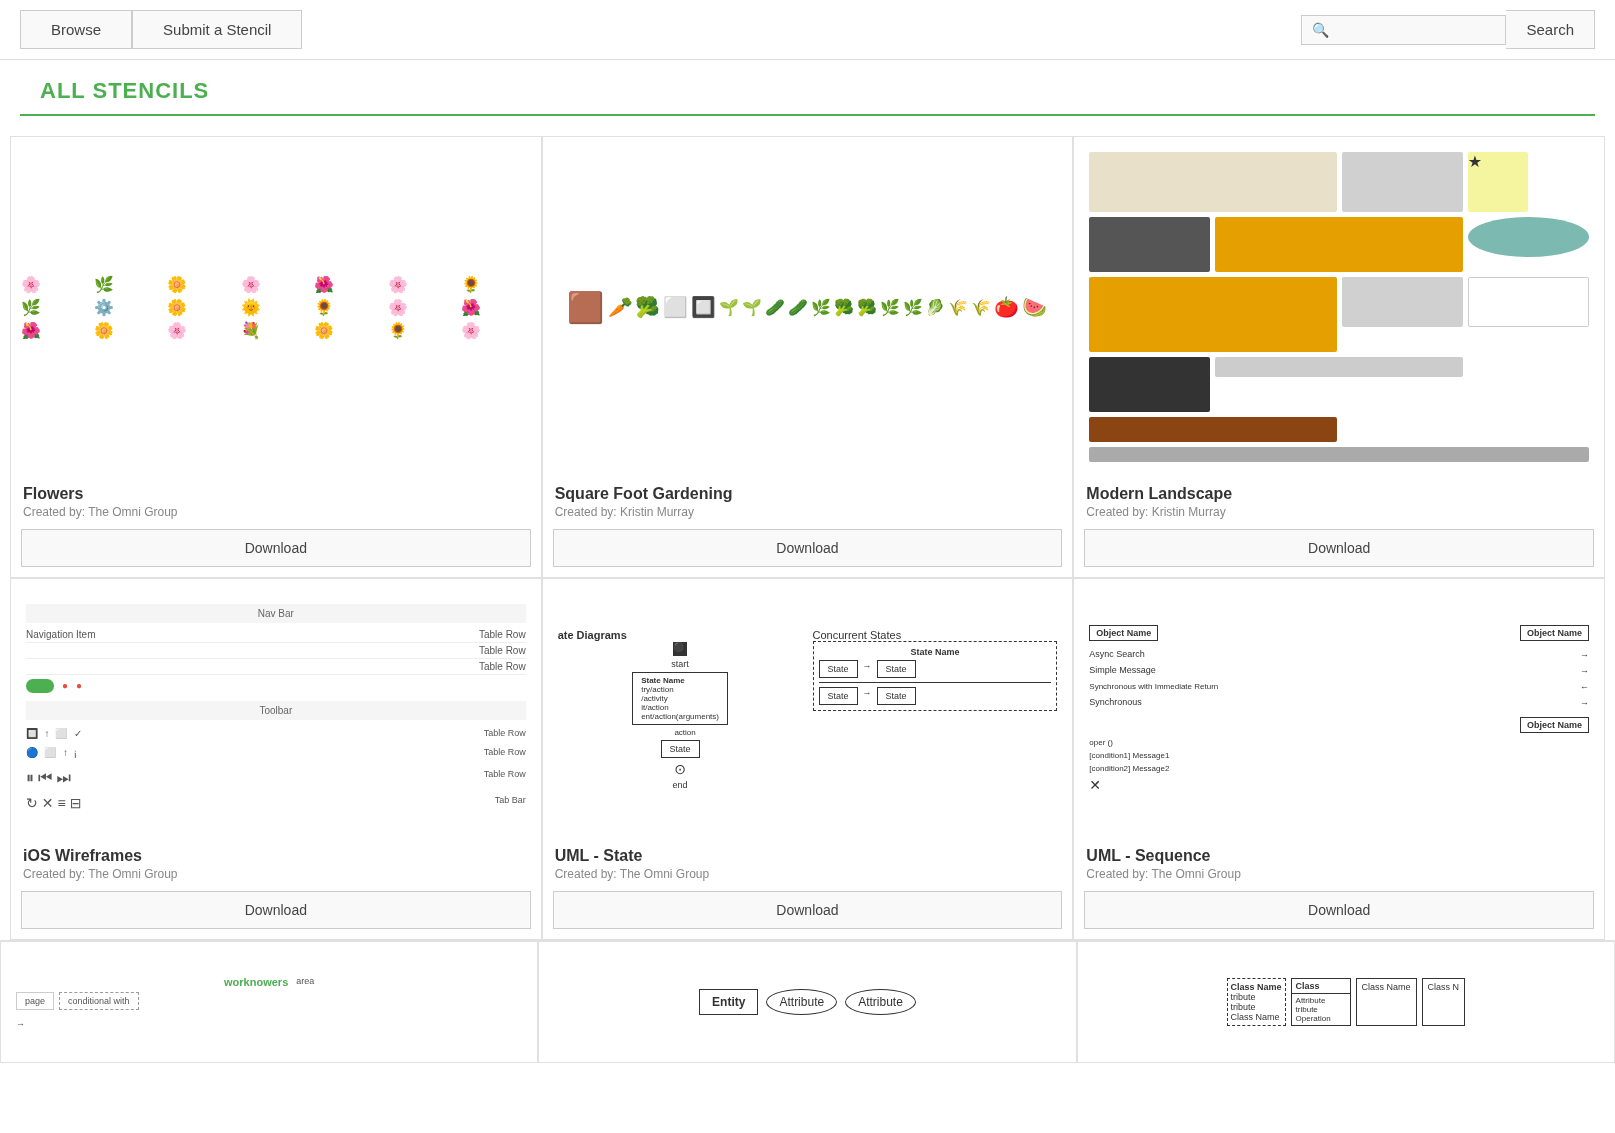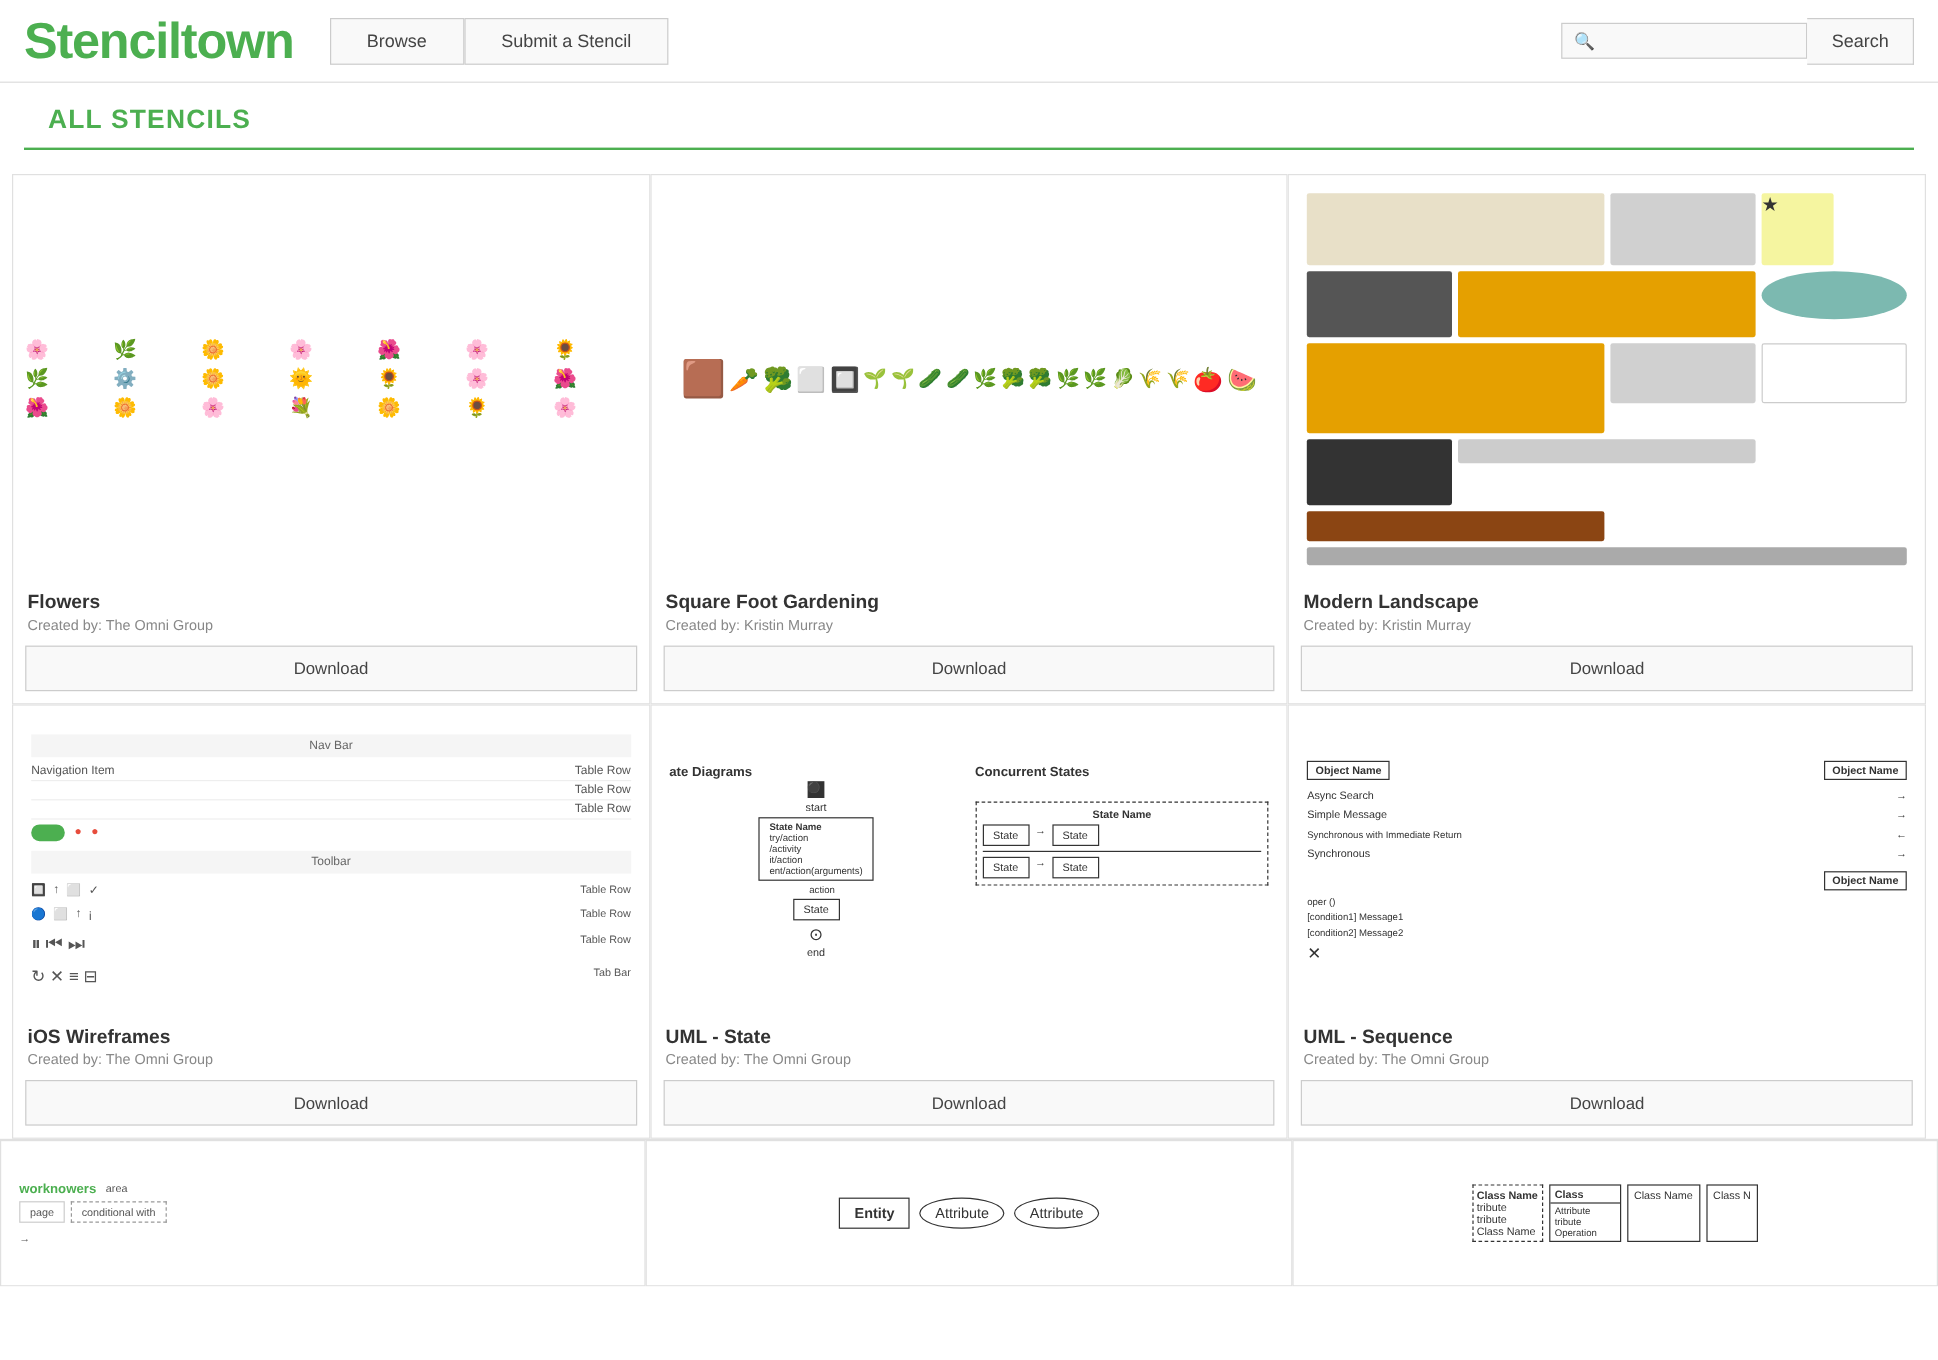--- a/index.html
+++ b/index.html
@@ -264,21 +264,20 @@
       display: flex;
       align-items: center;
       justify-content: center;
       overflow: hidden;
     }
   </style>
 </head>
 <body>
 
 <div id="header">
-  <div id="logo">Stenciltown</div>
   <nav id="nav">
     <button class="nav-btn">Browse</button>
     <button class="nav-btn">Submit a Stencil</button>
   </nav>
   <div id="search-area">
     <div id="search-input-wrap">
       <span id="search-icon-svg">🔍</span>
       <input id="search-input" type="text" style="">
     </div>
     <button id="search-btn">Search</button>
@@ -460,21 +459,21 @@
               <div>ent/action(arguments)</div>
             </div>
             <div style="font-size:8px; margin-left:10px;">action</div>
             <div style="border:1px solid #333; padding:3px 8px; font-size:9px;">State</div>
             <div style="font-size:14px;">⊙</div>
             <div style="font-size:9px;">end</div>
           </div>
         </div>
 
         <div style="flex:1;">
-          <div style="font-size:11px; font-weight:bold; margin-bottom:18px;">Concurrent States</div>
+          <div style="font-size:11px; font-weight:normal; margin-bottom:0;">Concurrent States</div>
           <div style="border:1px dashed #333; padding:5px;">
             <div style="text-align:center; font-size:9px; font-weight:bold; margin-bottom:3px;">State Name</div>
             <div style="display:flex; gap:5px; border-bottom:1px solid #333; padding-bottom:4px; margin-bottom:4px;">
               <div style="border:1px solid #333; padding:3px 8px; font-size:9px;">State</div>
               <span>→</span>
               <div style="border:1px solid #333; padding:3px 8px; font-size:9px;">State</div>
             </div>
             <div style="display:flex; gap:5px;">
               <div style="border:1px solid #333; padding:3px 8px; font-size:9px;">State</div>
               <span>→</span>
@@ -537,21 +536,21 @@
     </div>
     <div class="download-btn">Download</div>
   </div>
 </div>
 
 <div id="bottom-section">
 
   <div class="bottom-card">
     <div class="bottom-preview-area">
       <div style="font-size:9px; color:#555; width:100%; padding:5px;">
-        <div style="display:flex; gap:8px; margin-bottom:4px;">
+        <div style="display:flex; gap:8px; margin-bottom:4px;justify-content:center;">
           <span style="font-weight:bold; color:#4CAF50; font-size:11px;">worknowers</span>
           <span>area</span>
         </div>
         <div style="display:flex; gap:5px; align-items:center;">
           <div style="border:1px solid #ccc; padding:3px 8px; font-size:9px;">page</div>
           <div style="border:1px dashed #999; padding:3px 8px; font-size:9px;">conditional with</div>
         </div>
         <div style="margin-top:8px; display:flex; align-items:center; gap:5px;">
           <span>→</span>
           <span style="font-size:9px;"></span>

